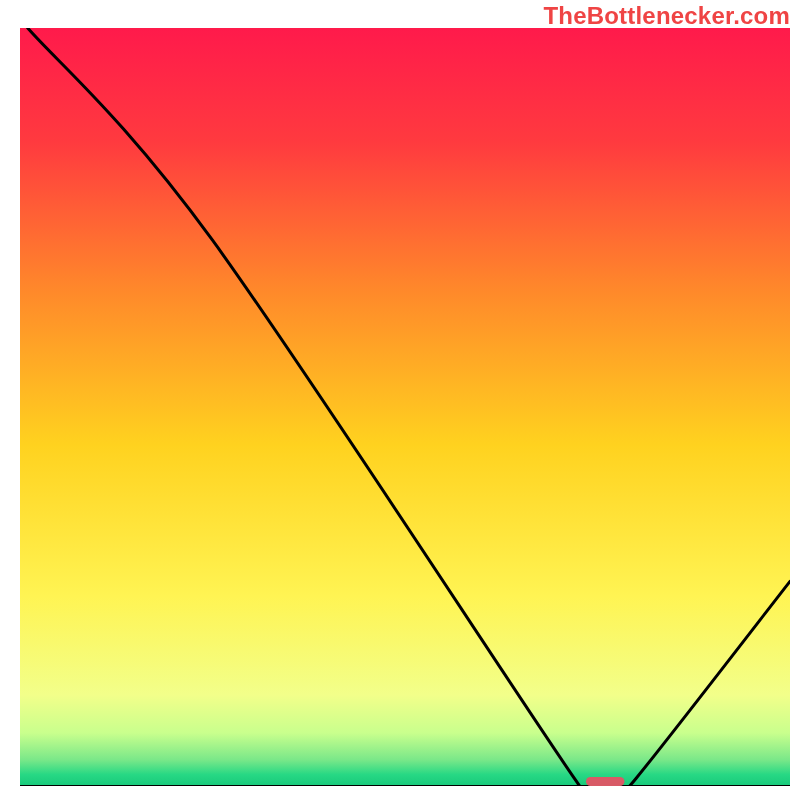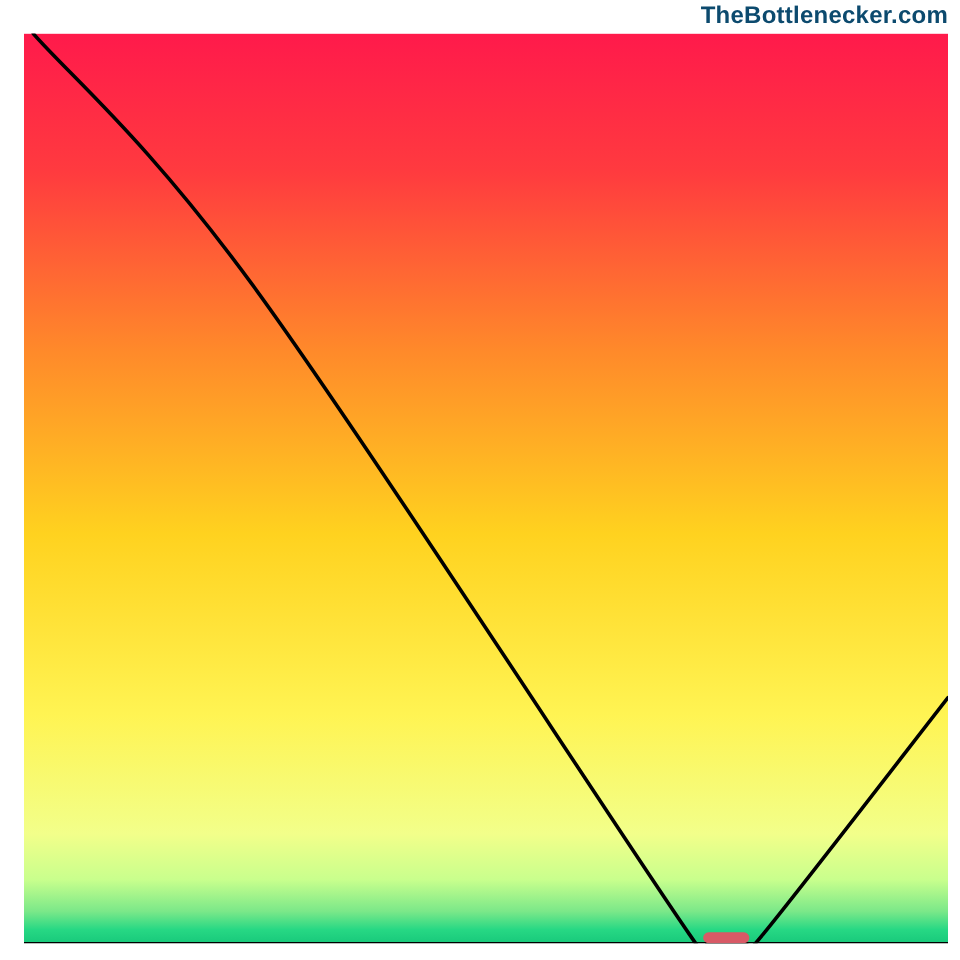--- a/index.html
+++ b/index.html
@@ -13,23 +13,23 @@
   }
   .wrap {
     position: relative;
     width: 800px;
     height: 800px;
   }
   .attribution {
     position: absolute;
     top: 2px;
     right: 10px;
-    font-size: 20px;
+    font-size: 24px;
     font-weight: 600;
-    color: #0c4a6e;
+    color: #ef4444;
     letter-spacing: 0.2px;
   }
   .plot {
     position: absolute;
     left: 20px;
     top: 28px;
     width: 770px;
     height: 758px;
   }
   svg { display: block; }

